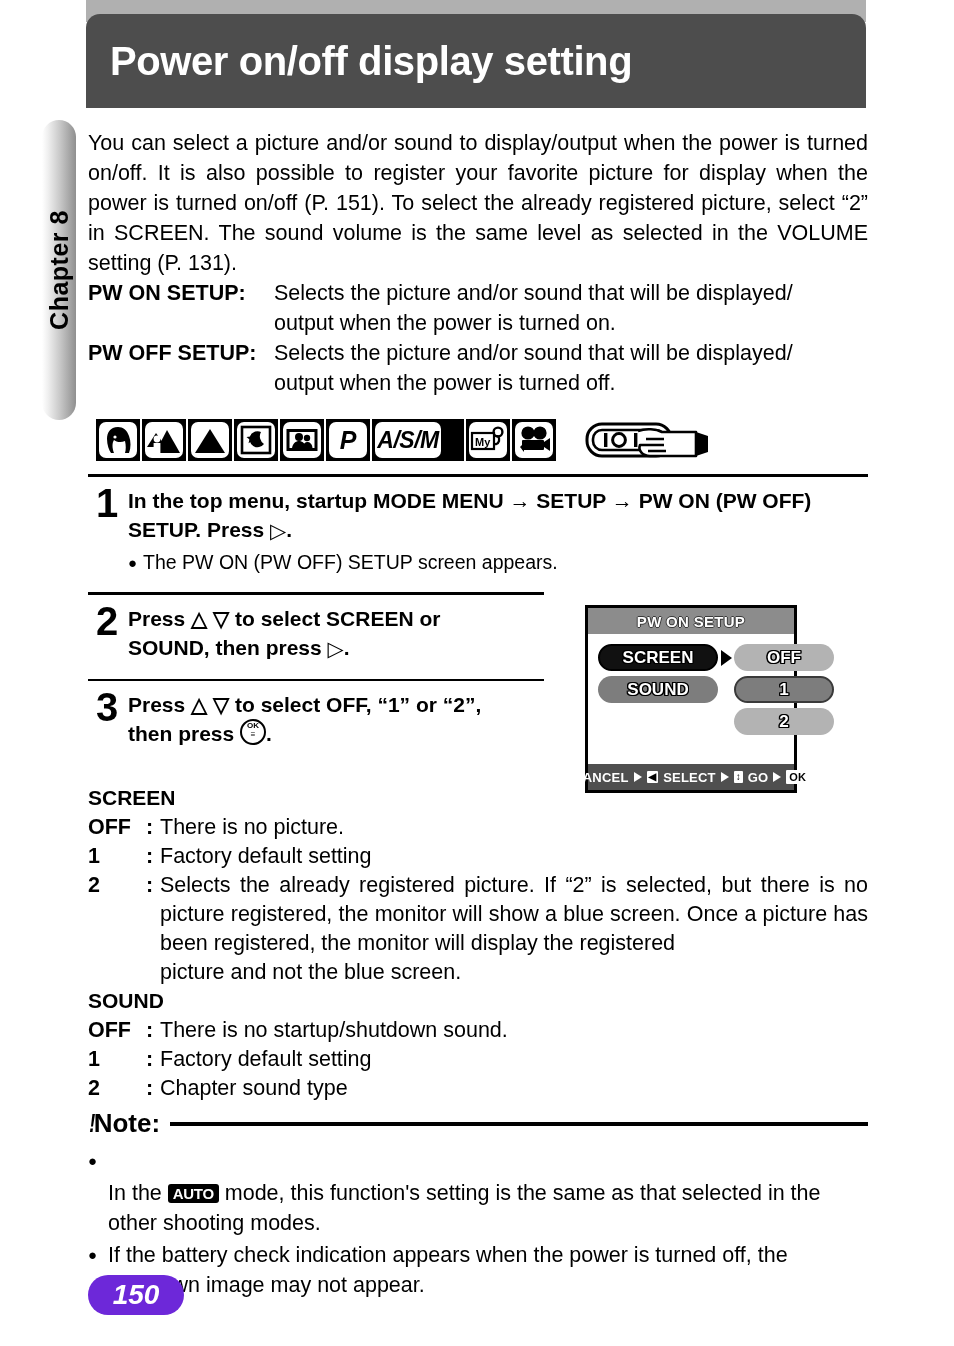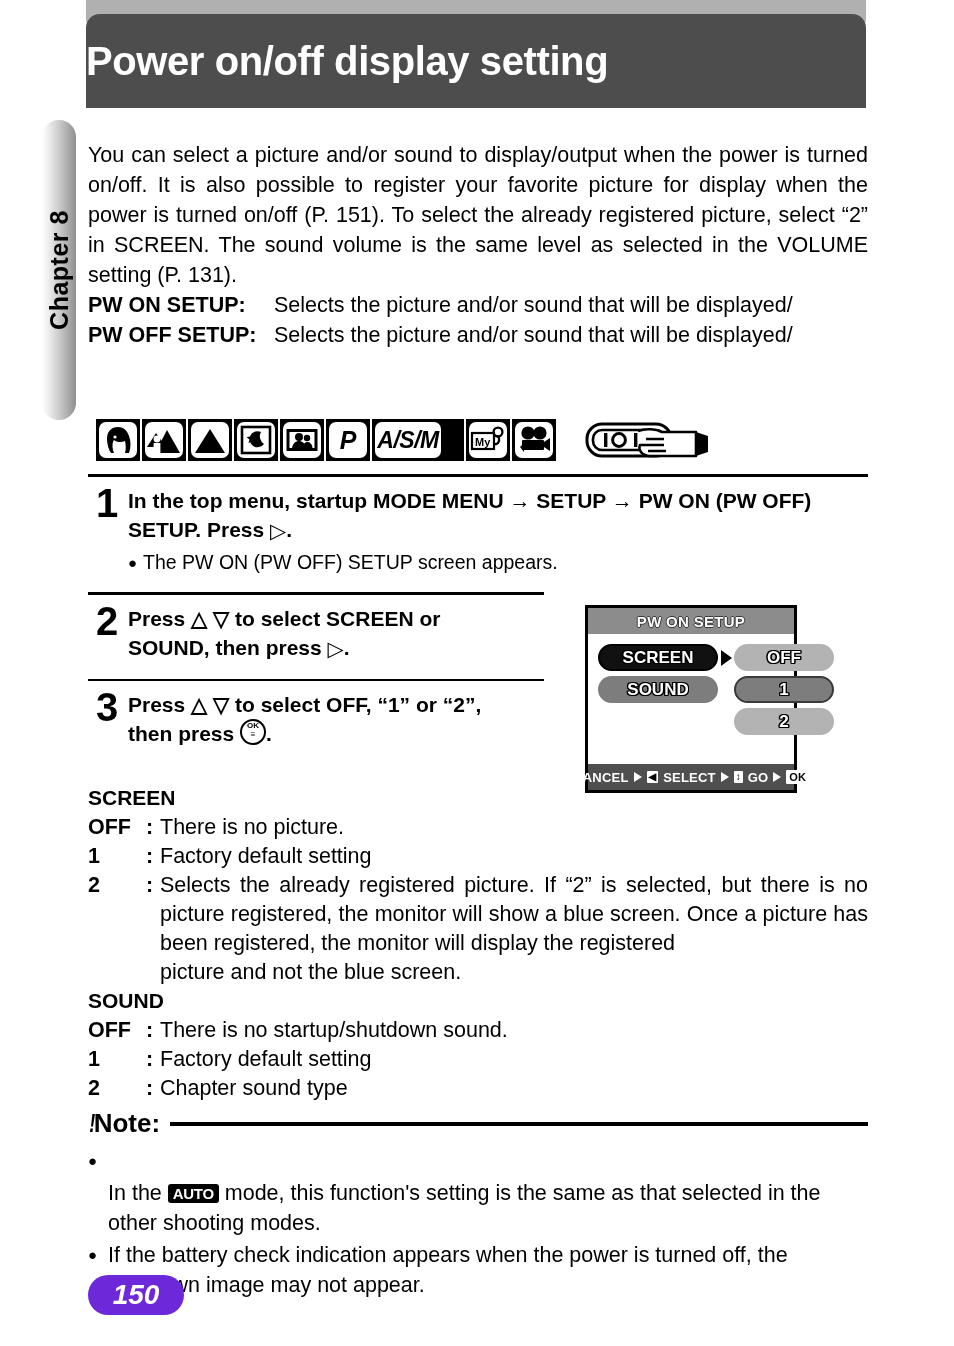--- a/index.html
+++ b/index.html
@@ -37,20 +37,21 @@
     border-radius: 14px 14px 0 0;
     box-sizing: border-box;
     display: flex;
     align-items: center;
   }
   .title-bar .page-title {
     color: #ffffff;
     font-size: 40px;
     font-weight: bold;
     letter-spacing: -0.4px;
+    padding-left: 24px;
     line-height: 1;
   }
 
   
   .chapter-tab {
     position: absolute;
     left: 42px;
     top: 120px;
     width: 34px;
     height: 300px;
@@ -66,21 +67,21 @@
     font-size: 25px;
     font-weight: bold;
     color: #000000;
     letter-spacing: 0.5px;
   }
 
   
   .content {
     position: absolute;
     left: 88px;
-    top: 140px;
+    top: 128px;
     width: 780px;
   }
 
   p.body-text {
     margin: 0 0 0 0;
     font-size: 21.5px;
     line-height: 30px;
     text-align: justify;
     text-justify: inter-word;
   }
@@ -440,26 +441,28 @@
 
 <div class="content">
 
   <p class="body-text">You can select a picture and/or sound to display/output when the power is turned on/off. It is also possible to register your favorite picture for display when the power is turned on/off (P. 151). To select the already registered picture, select “2” in SCREEN. The sound volume is the same level as selected in the VOLUME setting (P. 131).</p>
 
   <div class="deflist">
     <div class="defrow on">
       <div class="dterm">PW ON SETUP:</div>
       <div class="ddesc">
         <span>Selects the picture and/or sound that will be displayed/</span>
+        <span class="l2">output when the power is turned on.</span>
       </div>
     </div>
     <div class="defrow off">
       <div class="dterm">PW OFF SETUP:</div>
       <div class="ddesc">
         <span>Selects the picture and/or sound that will be displayed/</span>
+        <span class="l2">output when the power is turned off.</span>
       </div>
     </div>
   </div>
 </div>
 
 <div class="icon-strip">
 
   <div class="mode-icon">
     <div class="sq">
       <svg width="34" height="32" viewBox="0 0 34 32">

